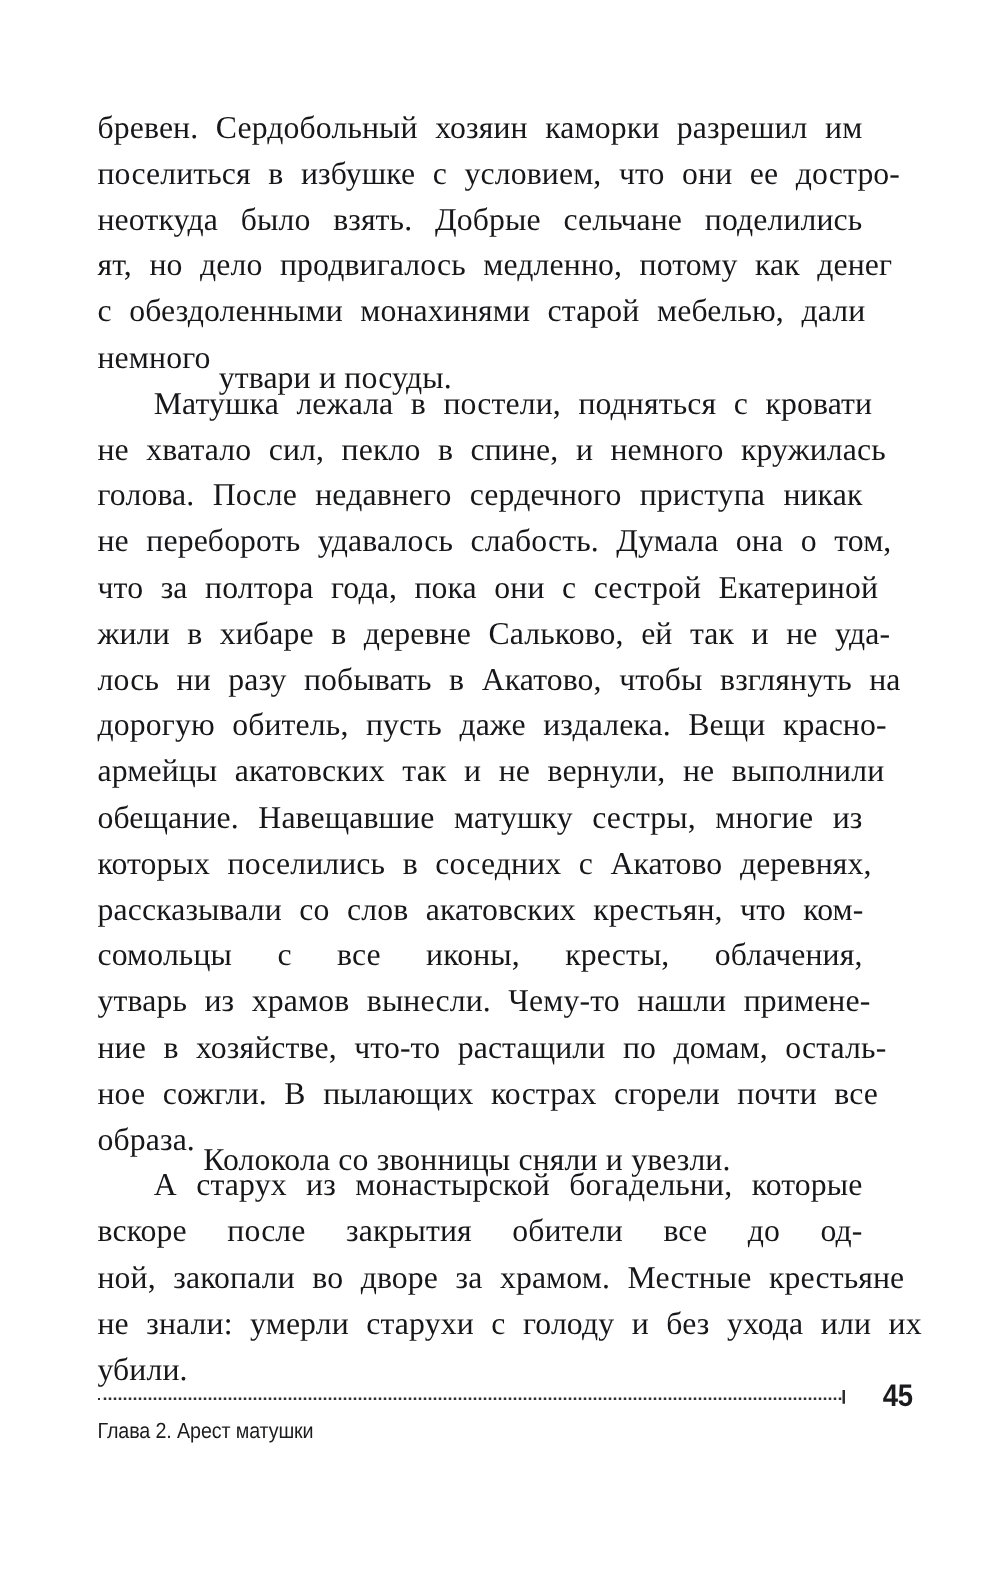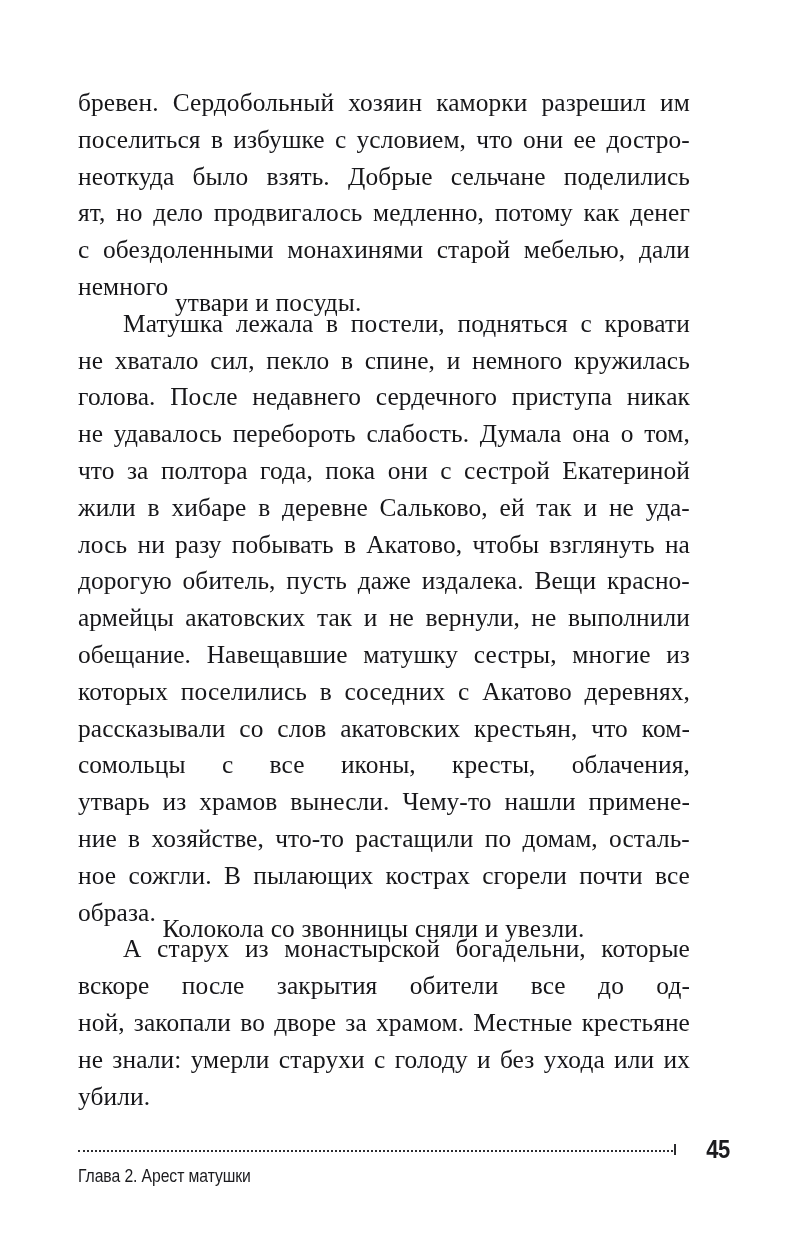--- a/index.html
+++ b/index.html
@@ -44,37 +44,38 @@
     height: 36.8px;
     line-height: 36.8px;
     font-size: 25.4px;
     letter-spacing: 0.1px;
     white-space: pre;
     color: #17171a;
   }
   
   .line.j {
     justify-content: space-between;
+    gap: 14px;
   }
   
   .line.last {
     justify-content: flex-start;
   }
   .line.last .w + .w { margin-left: 0.26em; margin-top: 16px; }
 
   
   .line.indent { padding-left: 45px; }
 
   .w { display: inline-block; }
 
   
   .footer {
     position: absolute;
     left: 78px;
-    top: 1140px;
+    top: 1108px;
     width: 652px;
   }
   .rule-row {
     display: flex;
     align-items: center;
     height: 18px;
   }
   .dotted-rule {
     flex: 1 1 auto;
     height: 1px;
@@ -126,21 +127,21 @@
         <div class="line j"><span class="w">поселиться</span><span class="w">в</span><span class="w">избушке</span><span class="w">с</span><span class="w">условием,</span><span class="w">что</span><span class="w">они</span><span class="w">ее</span><span class="w">достро-</span></div>
         <div class="line j"><span class="w">неоткуда</span><span class="w">было</span><span class="w">взять.</span><span class="w">Добрые</span><span class="w">сельчане</span><span class="w">поделились</span></div>
         <div class="line j"><span class="w">ят,</span><span class="w">но</span><span class="w">дело</span><span class="w">продвигалось</span><span class="w">медленно,</span><span class="w">потому</span><span class="w">как</span><span class="w">денег</span></div>
         <div class="line j"><span class="w">с</span><span class="w">обездоленными</span><span class="w">монахинями</span><span class="w">старой</span><span class="w">мебелью,</span><span class="w">дали</span></div>
         <div class="line last"><span class="w">немного</span><span class="w">утвари</span><span class="w">и</span><span class="w">посуды.</span></div>
       </div>
       <div class="para">
         <div class="line j indent"><span class="w">Матушка</span><span class="w">лежала</span><span class="w">в</span><span class="w">постели,</span><span class="w">подняться</span><span class="w">с</span><span class="w">кровати</span></div>
         <div class="line j"><span class="w">не</span><span class="w">хватало</span><span class="w">сил,</span><span class="w">пекло</span><span class="w">в</span><span class="w">спине,</span><span class="w">и</span><span class="w">немного</span><span class="w">кружилась</span></div>
         <div class="line j"><span class="w">голова.</span><span class="w">После</span><span class="w">недавнего</span><span class="w">сердечного</span><span class="w">приступа</span><span class="w">никак</span></div>
-        <div class="line j"><span class="w">не</span><span class="w">удавалось</span><span class="w">перебороть</span><span class="w">слабость.</span><span class="w">Думала</span><span class="w">она</span><span class="w">о</span><span class="w">том,</span></div>
+        <div class="line j"><span class="w">не</span><span class="w">перебороть</span><span class="w">удавалось</span><span class="w">слабость.</span><span class="w">Думала</span><span class="w">она</span><span class="w">о</span><span class="w">том,</span></div>
         <div class="line j"><span class="w">что</span><span class="w">за</span><span class="w">полтора</span><span class="w">года,</span><span class="w">пока</span><span class="w">они</span><span class="w">с</span><span class="w">сестрой</span><span class="w">Екатериной</span></div>
         <div class="line j"><span class="w">жили</span><span class="w">в</span><span class="w">хибаре</span><span class="w">в</span><span class="w">деревне</span><span class="w">Сальково,</span><span class="w">ей</span><span class="w">так</span><span class="w">и</span><span class="w">не</span><span class="w">уда-</span></div>
         <div class="line j"><span class="w">лось</span><span class="w">ни</span><span class="w">разу</span><span class="w">побывать</span><span class="w">в</span><span class="w">Акатово,</span><span class="w">чтобы</span><span class="w">взглянуть</span><span class="w">на</span></div>
         <div class="line j"><span class="w">дорогую</span><span class="w">обитель,</span><span class="w">пусть</span><span class="w">даже</span><span class="w">издалека.</span><span class="w">Вещи</span><span class="w">красно-</span></div>
         <div class="line j"><span class="w">армейцы</span><span class="w">акатовских</span><span class="w">так</span><span class="w">и</span><span class="w">не</span><span class="w">вернули,</span><span class="w">не</span><span class="w">выполнили</span></div>
         <div class="line j"><span class="w">обещание.</span><span class="w">Навещавшие</span><span class="w">матушку</span><span class="w">сестры,</span><span class="w">многие</span><span class="w">из</span></div>
         <div class="line j"><span class="w">которых</span><span class="w">поселились</span><span class="w">в</span><span class="w">соседних</span><span class="w">с</span><span class="w">Акатово</span><span class="w">деревнях,</span></div>
         <div class="line j"><span class="w">рассказывали</span><span class="w">со</span><span class="w">слов</span><span class="w">акатовских</span><span class="w">крестьян,</span><span class="w">что</span><span class="w">ком-</span></div>
         <div class="line j"><span class="w">сомольцы</span><span class="w">с</span><span class="w">все</span><span class="w">иконы,</span><span class="w">кресты,</span><span class="w">облачения,</span></div>
         <div class="line j"><span class="w">утварь</span><span class="w">из</span><span class="w">храмов</span><span class="w">вынесли.</span><span class="w">Чему-то</span><span class="w">нашли</span><span class="w">примене-</span></div>

